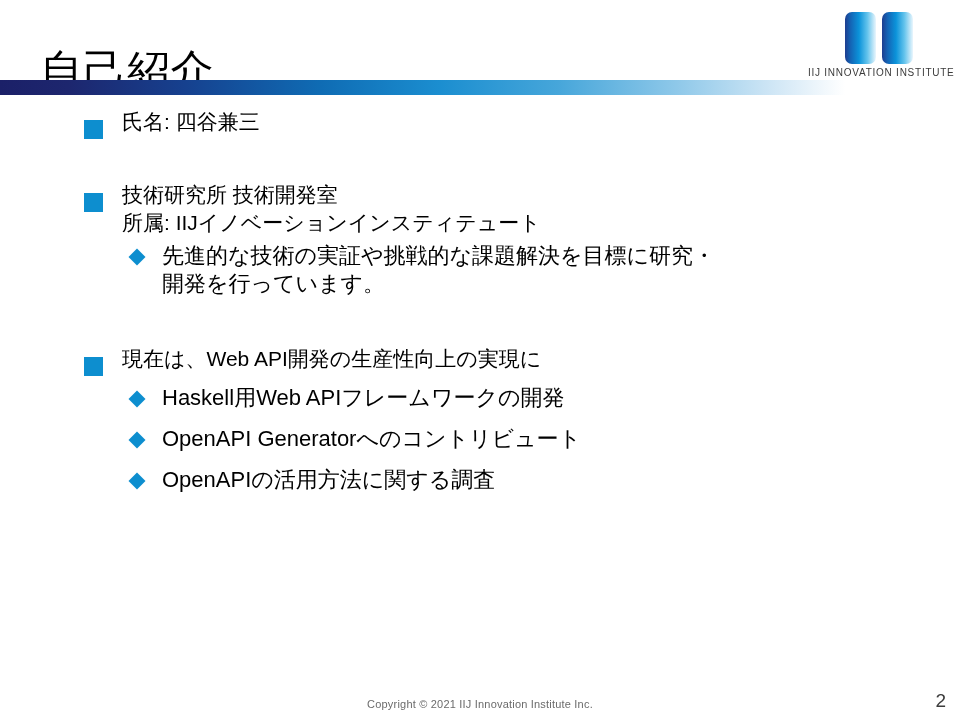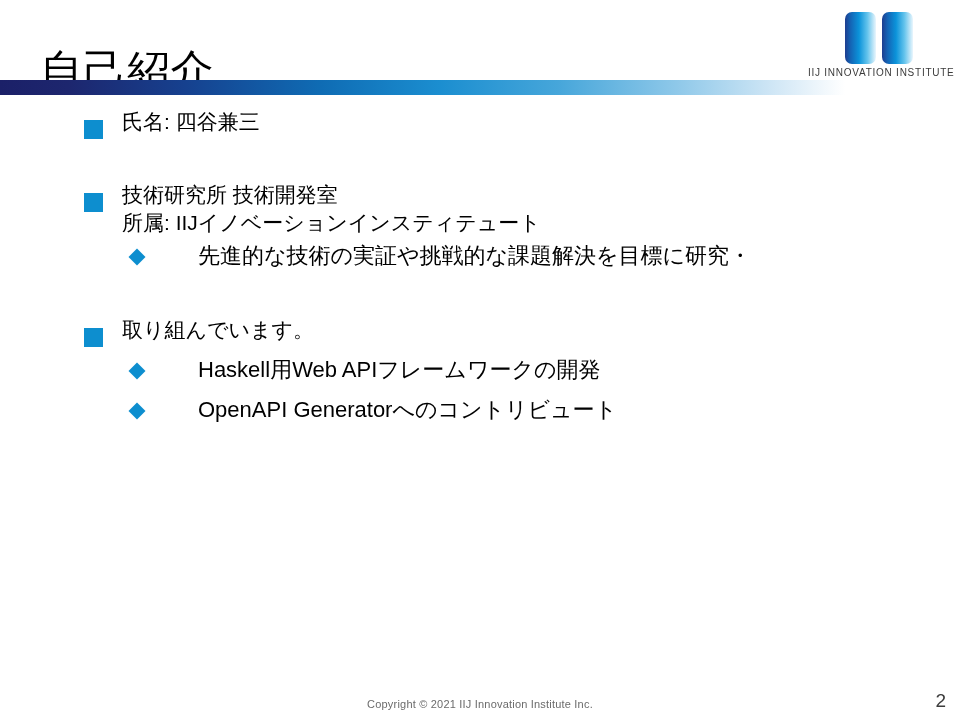--- a/index.html
+++ b/index.html
@@ -127,21 +127,21 @@
   }
   .l2 .dia-bullet {
     position: absolute;
     left: 131px;
     top: 9px;
     width: 12px;
     height: 12px;
     background: #0d8ecf;
     transform: rotate(45deg);
   }
-  .l2-line { display: block; white-space: nowrap; margin-left: 36px; }
+  .l2-line { display: block; white-space: nowrap; }
 
   
   .gap-lg { height: 46px; }
   .gap-sm { height: 12px; }
   .gap-xs { height: 6px; }
 
   
   #footer-copyright {
     position: absolute;
     left: 0;
@@ -192,41 +192,46 @@
     <div class="l1-block">
       <div class="l1">
         <span class="sq-bullet"></span>
         <span class="l1-line">技術研究所 技術開発室</span>
         <span class="l1-line">所属: IIJイノベーションインスティテュート</span>
       </div>
       <div class="gap-xs"></div>
       <div class="l2">
         <span class="dia-bullet"></span>
         <span class="l2-line">先進的な技術の実証や挑戦的な課題解決を目標に研究・</span>
+        <span class="l2-line">開発を行っています。</span>
       </div>
     </div>
 
     <div class="gap-lg"></div>
 
     <div class="l1-block">
       <div class="l1">
         <span class="sq-bullet"></span>
-        <span class="l1-line">取り組んでいます。</span>
+        <span class="l1-line">現在は、Web API開発の生産性向上の実現に</span>
       </div>
       <div class="gap-sm"></div>
       <div class="l2">
         <span class="dia-bullet"></span>
         <span class="l2-line">Haskell用Web APIフレームワークの開発</span>
       </div>
       <div class="gap-sm"></div>
       <div class="l2">
         <span class="dia-bullet"></span>
         <span class="l2-line">OpenAPI Generatorへのコントリビュート</span>
       </div>
       <div class="gap-sm"></div>
+      <div class="l2">
+        <span class="dia-bullet"></span>
+        <span class="l2-line">OpenAPIの活用方法に関する調査</span>
+      </div>
     </div>
 
   </div>
 
   <div id="footer-copyright">Copyright © 2021 IIJ Innovation Institute Inc.</div>
   <div id="page-number">2</div>
 
 </div>
 
 </body></html>

